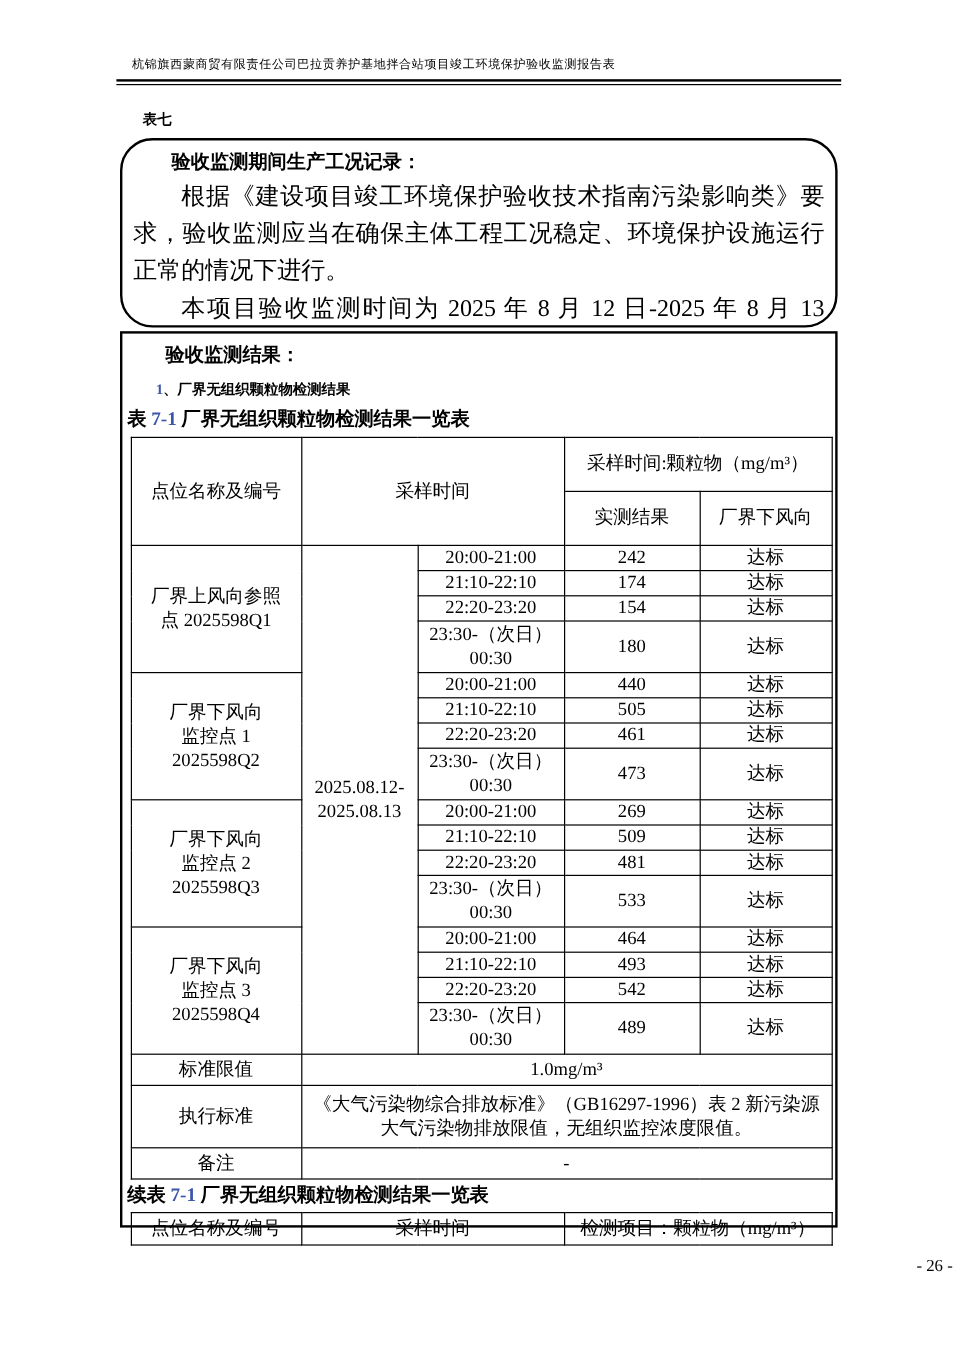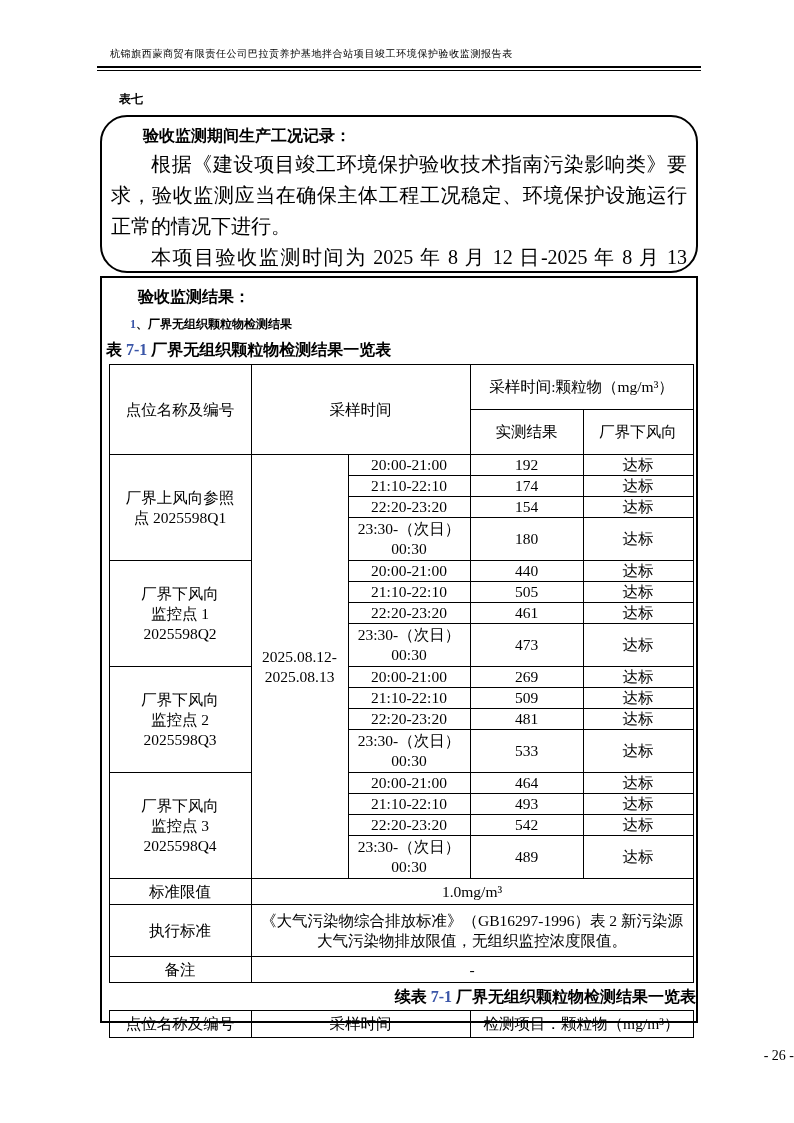--- a/index.html
+++ b/index.html
@@ -28,21 +28,21 @@
   table.t td{border:1.5px solid #000;text-align:center;vertical-align:middle;
     font-size:15.5px;padding:0 2px;line-height:20px;overflow:hidden;}
   .r-h{height:45px;}
   .r-s{height:20px;}
   .r-d{height:43px;}
   .r-lim{height:26px;}
   .r-std{height:52px;}
   .r-rem{height:26px;}
   .r-cont{height:27px;}
   .pre{white-space:pre-line;margin-top:28px;}
-  .cont-title{font-weight:bold;font-size:16px;text-align:right;line-height:25px;margin-top:1px;}
+  .cont-title{font-weight:bold;font-size:16px;text-align:left;line-height:25px;margin-top:1px;}
   
   .page-num{top:1048px;left:0;width:794px;text-align:right;font-size:14px;}
 </style>
 </head>
 <body>
 
 <div class="abs hdr-title">杭锦旗西蒙商贸有限责任公司巴拉贡养护基地拌合站项目竣工环境保护验收监测报告表</div>
 <div class="abs double-rule"></div>
 <div class="abs tbl7">表七</div>
 
@@ -75,21 +75,21 @@
       <td>实测结果</td>
       <td>厂界下风向</td>
     </tr>
 
     <tr class="r-s">
       <td rowspan="4" class="pre">厂界上风向参照
 点 2025598Q1</td>
       <td rowspan="16" class="pre">2025.08.12-
 2025.08.13</td>
       <td>20:00-21:00</td>
-      <td>192</td>
+      <td>242</td>
       <td>达标</td>
     </tr>
     <tr class="r-s">
       <td>21:10-22:10</td>
       <td>174</td>
       <td>达标</td>
     </tr>
     <tr class="r-s">
       <td>22:20-23:20</td>
       <td>154</td>

